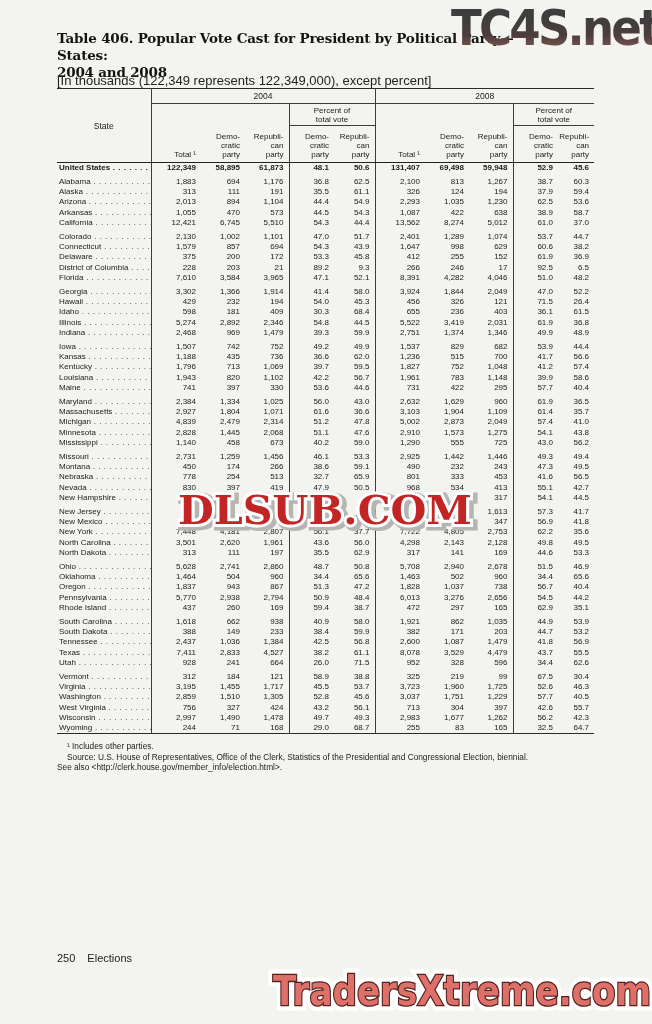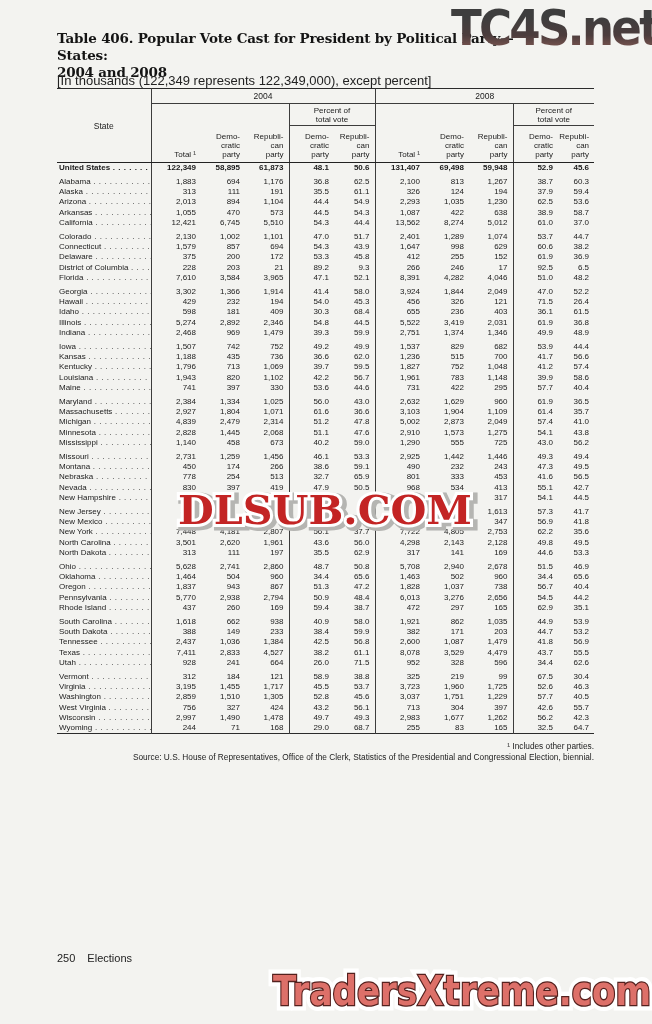--- a/index.html
+++ b/index.html
@@ -28,21 +28,21 @@
   th.lbl { text-align:right; padding:2px 5px 3px 0; white-space:pre-line; line-height:9px;
            border-bottom:1.8px solid #222; }
   td.state { white-space:nowrap; overflow:hidden; line-height:10.3px; padding-left:2px; }
   .leader::after { content:" . . . . . . . . . . . . . . . . . . . . . . . ."; letter-spacing:0.5px; }
   td.num { text-align:right; padding-right:5px; line-height:10.3px; }
   tr.us td { font-weight:bold; }
   tr.gap td { height:3.5px; line-height:3.5px; font-size:1px; }
 
   .footnotes { position:absolute; left:57px; top:741px; width:537px; font-size:8.3px;
                line-height:10.5px; color:#222; }
-  .footnotes .ind { text-indent:10px;text-align:right; }
+  .footnotes .ind { text-indent:10px; }
   .footnotes .it { }
 
   .page-footer-left { position:absolute; left:57px; top:952px; font-size:11px; color:#222; }
   .page-footer-left .sec { margin-left:12px; }
   .source-line { position:absolute; left:57px; top:970px; width:540px; text-align:right;
                  font-size:8.5px; color:#222; }
 
   
   .wm-tc4s { position:absolute; top:0px; right:-6px; z-index:5;
              font-family:"DejaVu Sans",sans-serif; font-weight:800; font-size:49px;
@@ -883,20 +883,21 @@
   </table>
 
   <svg class="wm-dlsub" width="318" height="54" viewBox="0 0 318 54">
     <text class="dl-back" x="162" y="42" textLength="294" lengthAdjust="spacingAndGlyphs">DLSUB.COM</text>
     <text class="dl-main" x="159" y="40" textLength="294" lengthAdjust="spacingAndGlyphs">DLSUB.COM</text>
   </svg>
 
   <div class="footnotes">
     <div class="ind">¹ Includes other parties.</div>
     <div class="ind"><span>Source: U.S. House of Representatives, Office of the Clerk, </span><span class="it">Statistics of the Presidential and Congressional Election</span><span>, biennial.</span></div>
+    <div>See also &lt;http://clerk.house.gov/member_info/election.html&gt;.</div>
   </div>
 
   <div class="page-footer-left">
     <span>250</span><span class="sec">Elections</span>
   </div>
 
 
   <svg class="wm-traders" width="392" height="58" viewBox="0 0 392 58">
     <text class="tx-glow" x="196" y="43" textLength="378" lengthAdjust="spacingAndGlyphs">TradersXtreme.com</text>
     <text class="tx-main" x="196" y="43" textLength="378" lengthAdjust="spacingAndGlyphs">TradersXtreme.com</text>

